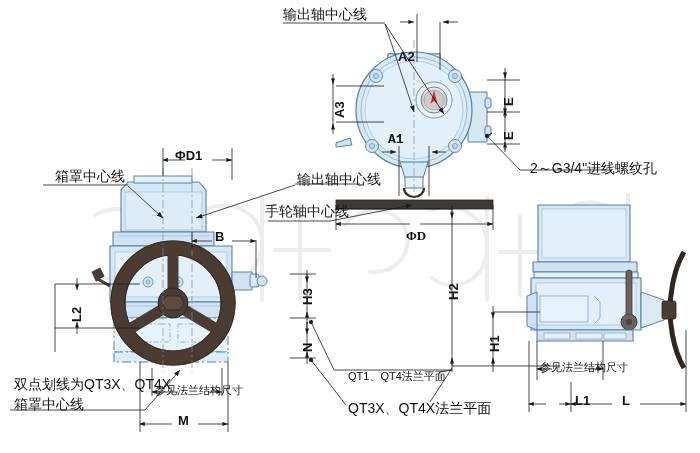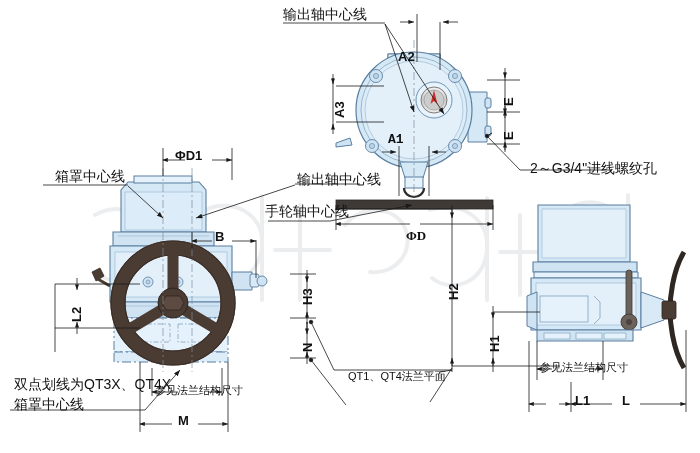--- a/index.html
+++ b/index.html
@@ -341,20 +341,21 @@
 
   <div class="lbl cn" style="left:14px;top:376px;">双点划线为QT3X、QT4X</div>
   <div class="lbl cn" style="left:14px;top:396px;">箱罩中心线</div>
 
   <div class="lbl small" style="left:155px;top:384px;">参见法兰结构尺寸</div>
 
   <div class="lbl dim" style="left:178px;top:413px;">M</div>
 
   <div class="lbl small" style="left:348px;top:370px;">QT1、QT4法兰平面</div>
 
+  <div class="lbl cn" style="left:348px;top:400px;">QT3X、QT4X法兰平面</div>
 
   <div class="lbl small" style="left:540px;top:361px;">参见法兰结构尺寸</div>
 
   <div class="lbl dim" style="left:575px;top:393px;">L1</div>
 
   <div class="lbl dim" style="left:622px;top:393px;">L</div>
 
 </div>
 
 </body></html>

